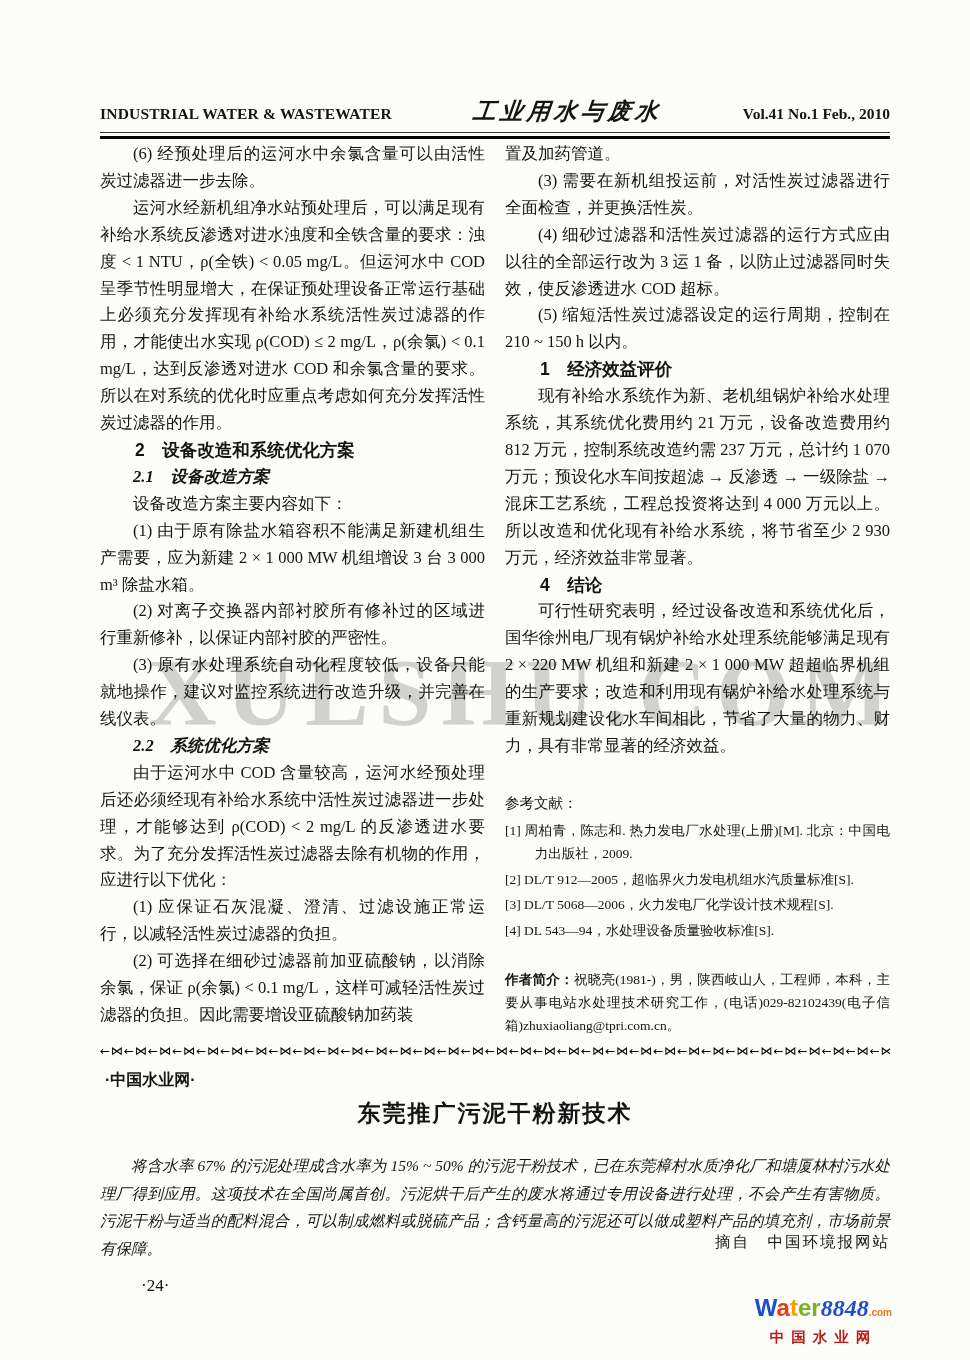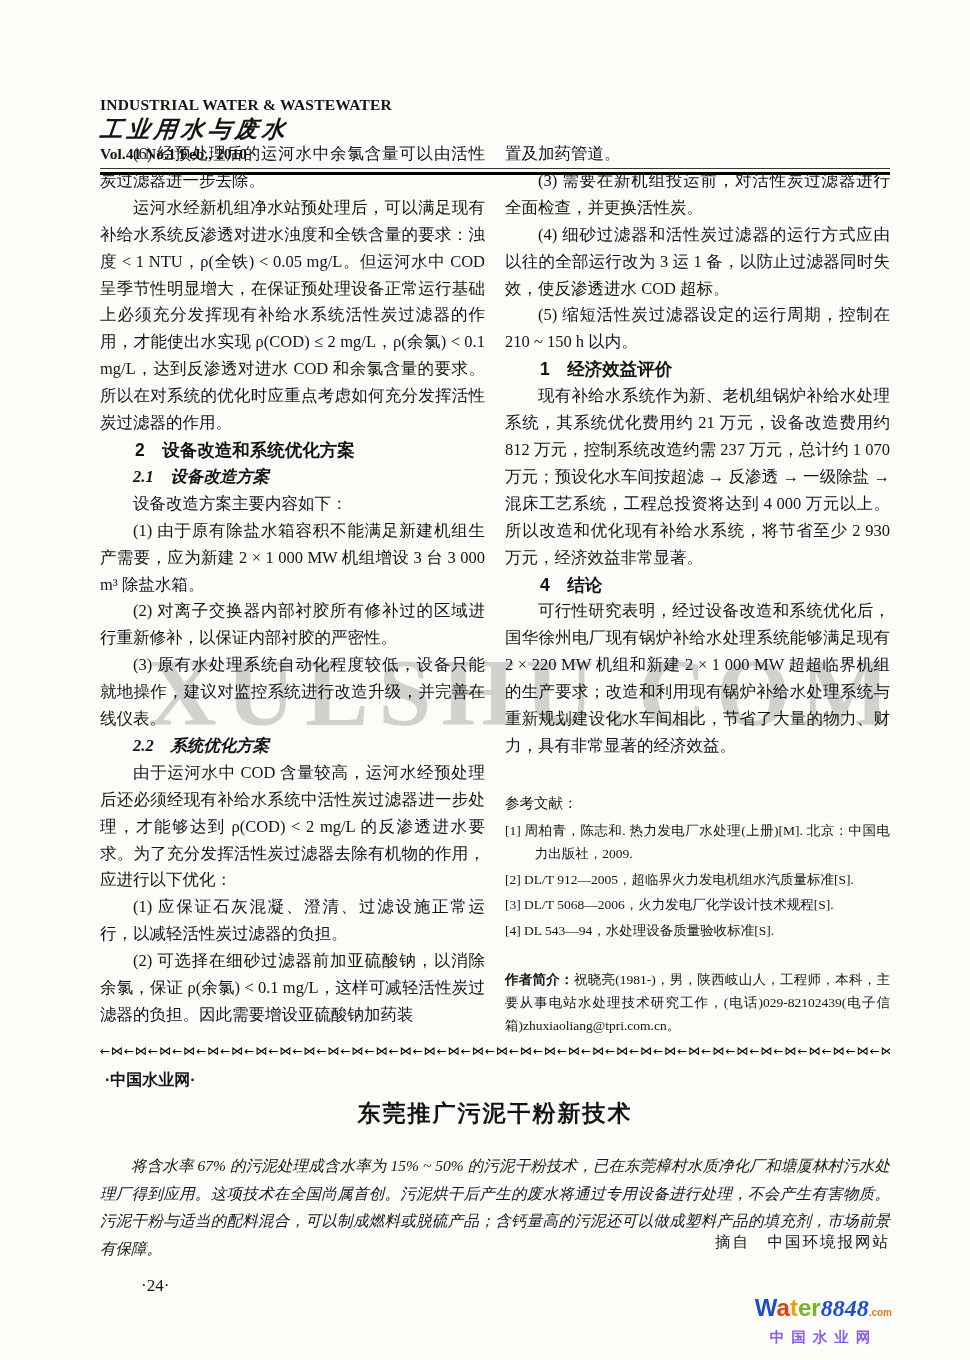--- a/index.html
+++ b/index.html
@@ -5,21 +5,21 @@
   html,body{margin:0;padding:0;background:#e8e8e6;}
   .page{
     position:relative; width:970px; height:1360px; margin:0 auto;
     background:#fcfcf8; overflow:hidden; color:#141414;
     font-family:"Liberation Serif","DejaVu Serif",serif;
   }
   
   .journal-header{
     position:absolute; top:96px; left:100px; width:790px;
   }
-  .jh-row{display:flex; align-items:baseline; justify-content:space-between;flex-direction:column;}
+  .jh-row{display:flex; align-items:baseline; justify-content:space-between;}
   .jh-left{font-weight:bold; font-size:15.5px; letter-spacing:.2px;}
   .jh-center{font-weight:bold; font-style:italic; font-size:23px; letter-spacing:4px; transform:skewX(-6deg);}
   .jh-right{font-weight:bold; font-size:15.5px;}
   .jh-rule{margin-top:5px; height:3px; border-top:1px solid #333; border-bottom:3px solid #000;}
   
   .watermark{
     position:absolute; top:638px; left:148px; z-index:0;
     font-size:95px; font-weight:bold; letter-spacing:10px;
     color:rgba(110,110,110,0.30); white-space:nowrap; user-select:none;
   }
@@ -133,16 +133,16 @@
   <div class="news-title">东莞推广污泥干粉新技术</div>
   <div class="news-body">将含水率 67% 的污泥处理成含水率为 15% ~ 50% 的污泥干粉技术，已在东莞樟村水质净化厂和塘厦林村污水处理厂得到应用。这项技术在全国尚属首创。污泥烘干后产生的废水将通过专用设备进行处理，不会产生有害物质。污泥干粉与适当的配料混合，可以制成燃料或脱硫产品；含钙量高的污泥还可以做成塑料产品的填充剂，市场前景有保障。</div>
   <div class="news-source">摘自　中国环境报网站</div>
 
   <div class="page-num">·24·</div>
 
   <div class="site-logo">
     <div class="logo-line1">
       <span style="color:#1e4fc8">W</span><span style="color:#e83c14">a</span><span style="color:#f5a000">t</span><span style="color:#78b41e">e</span><span style="color:#78b41e">r</span><span class="logo-8848" style="color:#1e4fc8">8848</span><span class="logo-com" style="color:#e87818">.com</span>
     </div>
-    <div class="logo-line2" style="color:#8b5cf6">中国水业网</div>
+    <div class="logo-line2" style="color:#b91c1c">中国水业网</div>
   </div>
 
 </div>
 
 </body></html>

